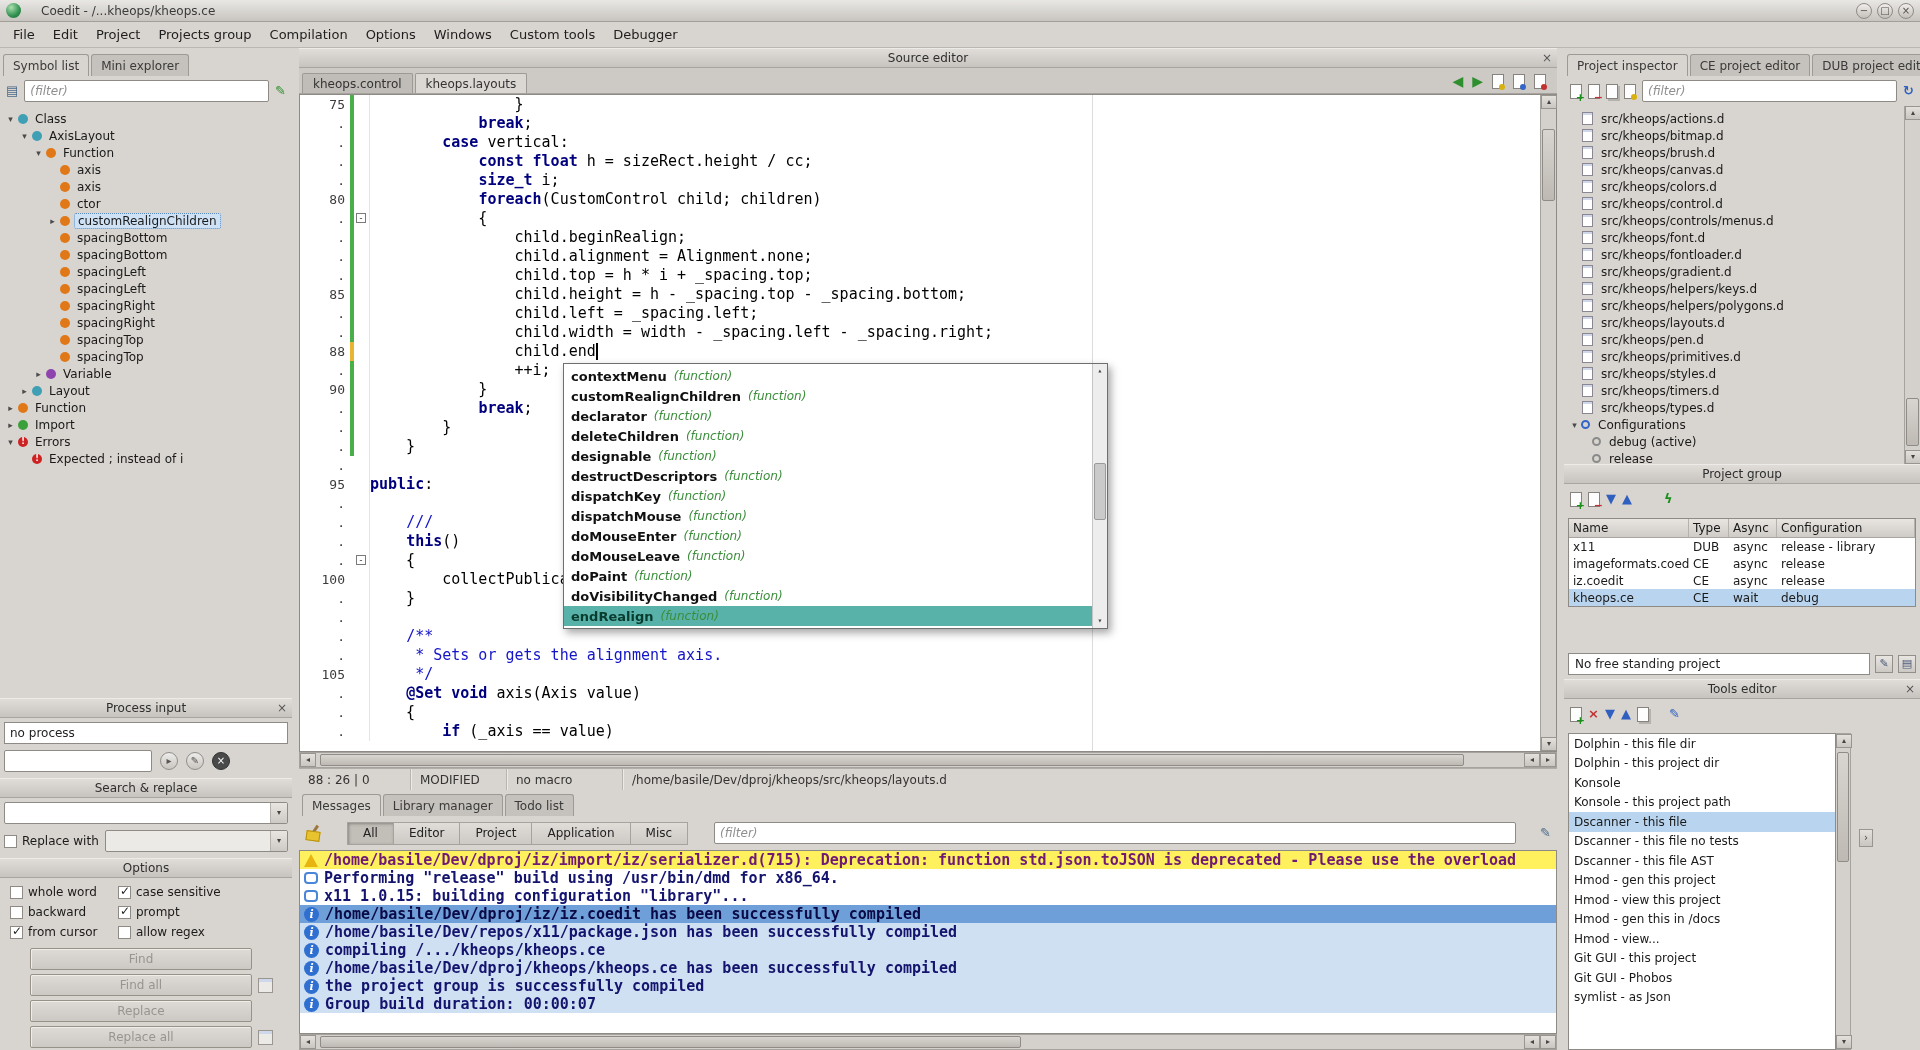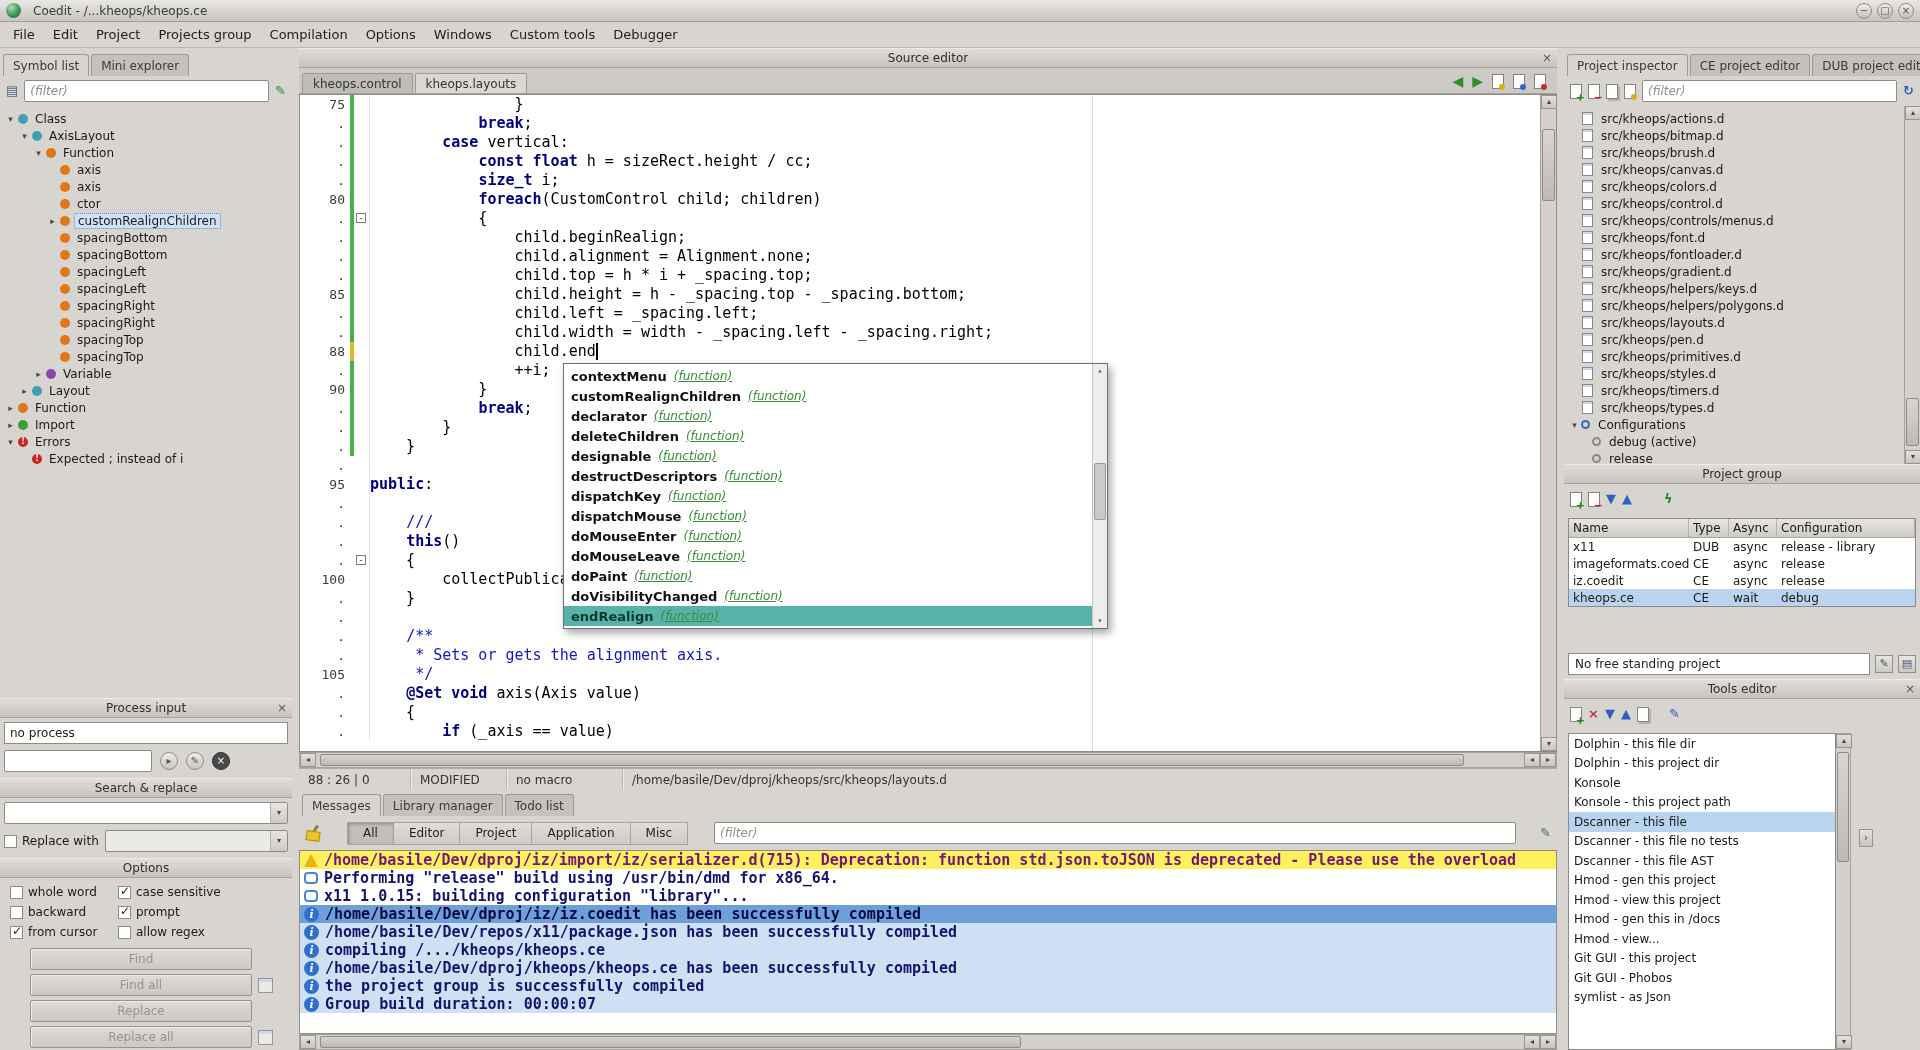--- a/index.html
+++ b/index.html
@@ -1,20 +1,20 @@
 <!DOCTYPE html>
 <html><head>
 <meta charset="utf-8">
 <style>
 *{margin:0;padding:0;box-sizing:border-box;}
 html,body{width:1920px;height:1050px;overflow:hidden;}
 body{font-family:"DejaVu Sans",sans-serif;font-size:12px;color:#1a1a1a;background:#d8d4cf;}
 .app{width:1920px;height:1050px;display:flex;flex-direction:column;}
 
-.titlebar{height:22px;background:linear-gradient(#e9e7e4,#c8c5c0);border-bottom:1px solid #a29e99;display:flex;align-items:center;padding:7px 6px;gap:12px;flex:none;}
+.titlebar{height:22px;background:linear-gradient(#e9e7e4,#c8c5c0);border-bottom:1px solid #a29e99;display:flex;align-items:center;padding:7px 6px;gap:20px;flex:none;}
 .win-icon{width:15px;height:15px;border-radius:50%;background:radial-gradient(circle at 35% 30%,#aadfae,#2f8f4f 60%,#1c6f3c);flex:none;}
 .win-title{font-size:12px;color:#3a3a3a;flex:1;white-space:nowrap;}
 .win-btns{display:flex;gap:5px;}
 .win-btn{width:16px;height:16px;border-radius:50%;background:linear-gradient(#f0eeeb,#c3bfba);border:1px solid #8f8b86;font-size:10px;line-height:13px;text-align:center;color:#55514c;}
 .menubar{height:26px;background:#d8d4cf;border-bottom:1px solid #bab6b1;display:flex;align-items:center;padding:0 4px;flex:none;}
 .menu-item{padding:4px 9px;font-size:13px;color:#1e1e1e;white-space:nowrap;}
 
 .body{flex:1;display:flex;min-height:0;}
 .splitter{width:7px;background:#d8d4cf;flex:none;}
 .left{width:292px;flex:none;display:flex;flex-direction:column;min-height:0;}
@@ -93,21 +93,21 @@
 .tk-p{color:#000;}
 .tk-k{color:#00007f;font-weight:bold;}
 .tk-c{color:#1414c8;}
 .tk-a{color:#00007f;font-weight:bold;}
 .caret{position:absolute;width:2px;height:17px;background:#000;z-index:5;}
 
 .popup{position:absolute;left:263px;top:268px;width:545px;height:266px;background:#fff;border:1px solid #6f6f6f;box-shadow:3px 4px 8px rgba(0,0,0,.35);display:flex;z-index:10;}
 #popup-list{flex:1;padding:2px 0;min-width:0;}
 .pitem{height:20px;display:flex;align-items:center;padding:0 7px;white-space:nowrap;}
 .pitem .pname{font:bold 13px "DejaVu Sans",sans-serif;color:#111;}
-.pitem .pkind{font:italic 12px "DejaVu Sans",sans-serif;color:#3a8d3a;margin-left:7px;text-decoration:underline;}
+.pitem .pkind{font:italic 12px "DejaVu Sans",sans-serif;color:#3a8d3a;margin-left:7px;}
 .pitem.sel{background:#58b2a9;}
 .pitem.sel .pname{color:#093b2e;}
 .pscroll{width:15px;flex:none;border-left:1px solid #c4c4c4;background:#ededed;display:flex;flex-direction:column;}
 .parrow{height:14px;text-align:center;font-size:8px;line-height:14px;color:#444;}
 .ptrack{flex:1;position:relative;}
 .pthumb{position:absolute;left:1px;right:1px;top:36%;height:24%;background:#cacaca;border:1px solid #9a9a9a;border-radius:2px;}
 
 .sb-h{height:16px;flex:none;background:#d4d0cb;border:1px solid #a6a29d;display:flex;}
 .sb-v{width:16px;flex:none;background:#d4d0cb;border-left:1px solid #a6a29d;display:flex;flex-direction:column;}
 .sb-btn{width:16px;height:14px;background:linear-gradient(#e4e1dd,#c9c5c0);border:1px solid #98948f;font-size:8px;line-height:12px;text-align:center;color:#444;flex:none;}

